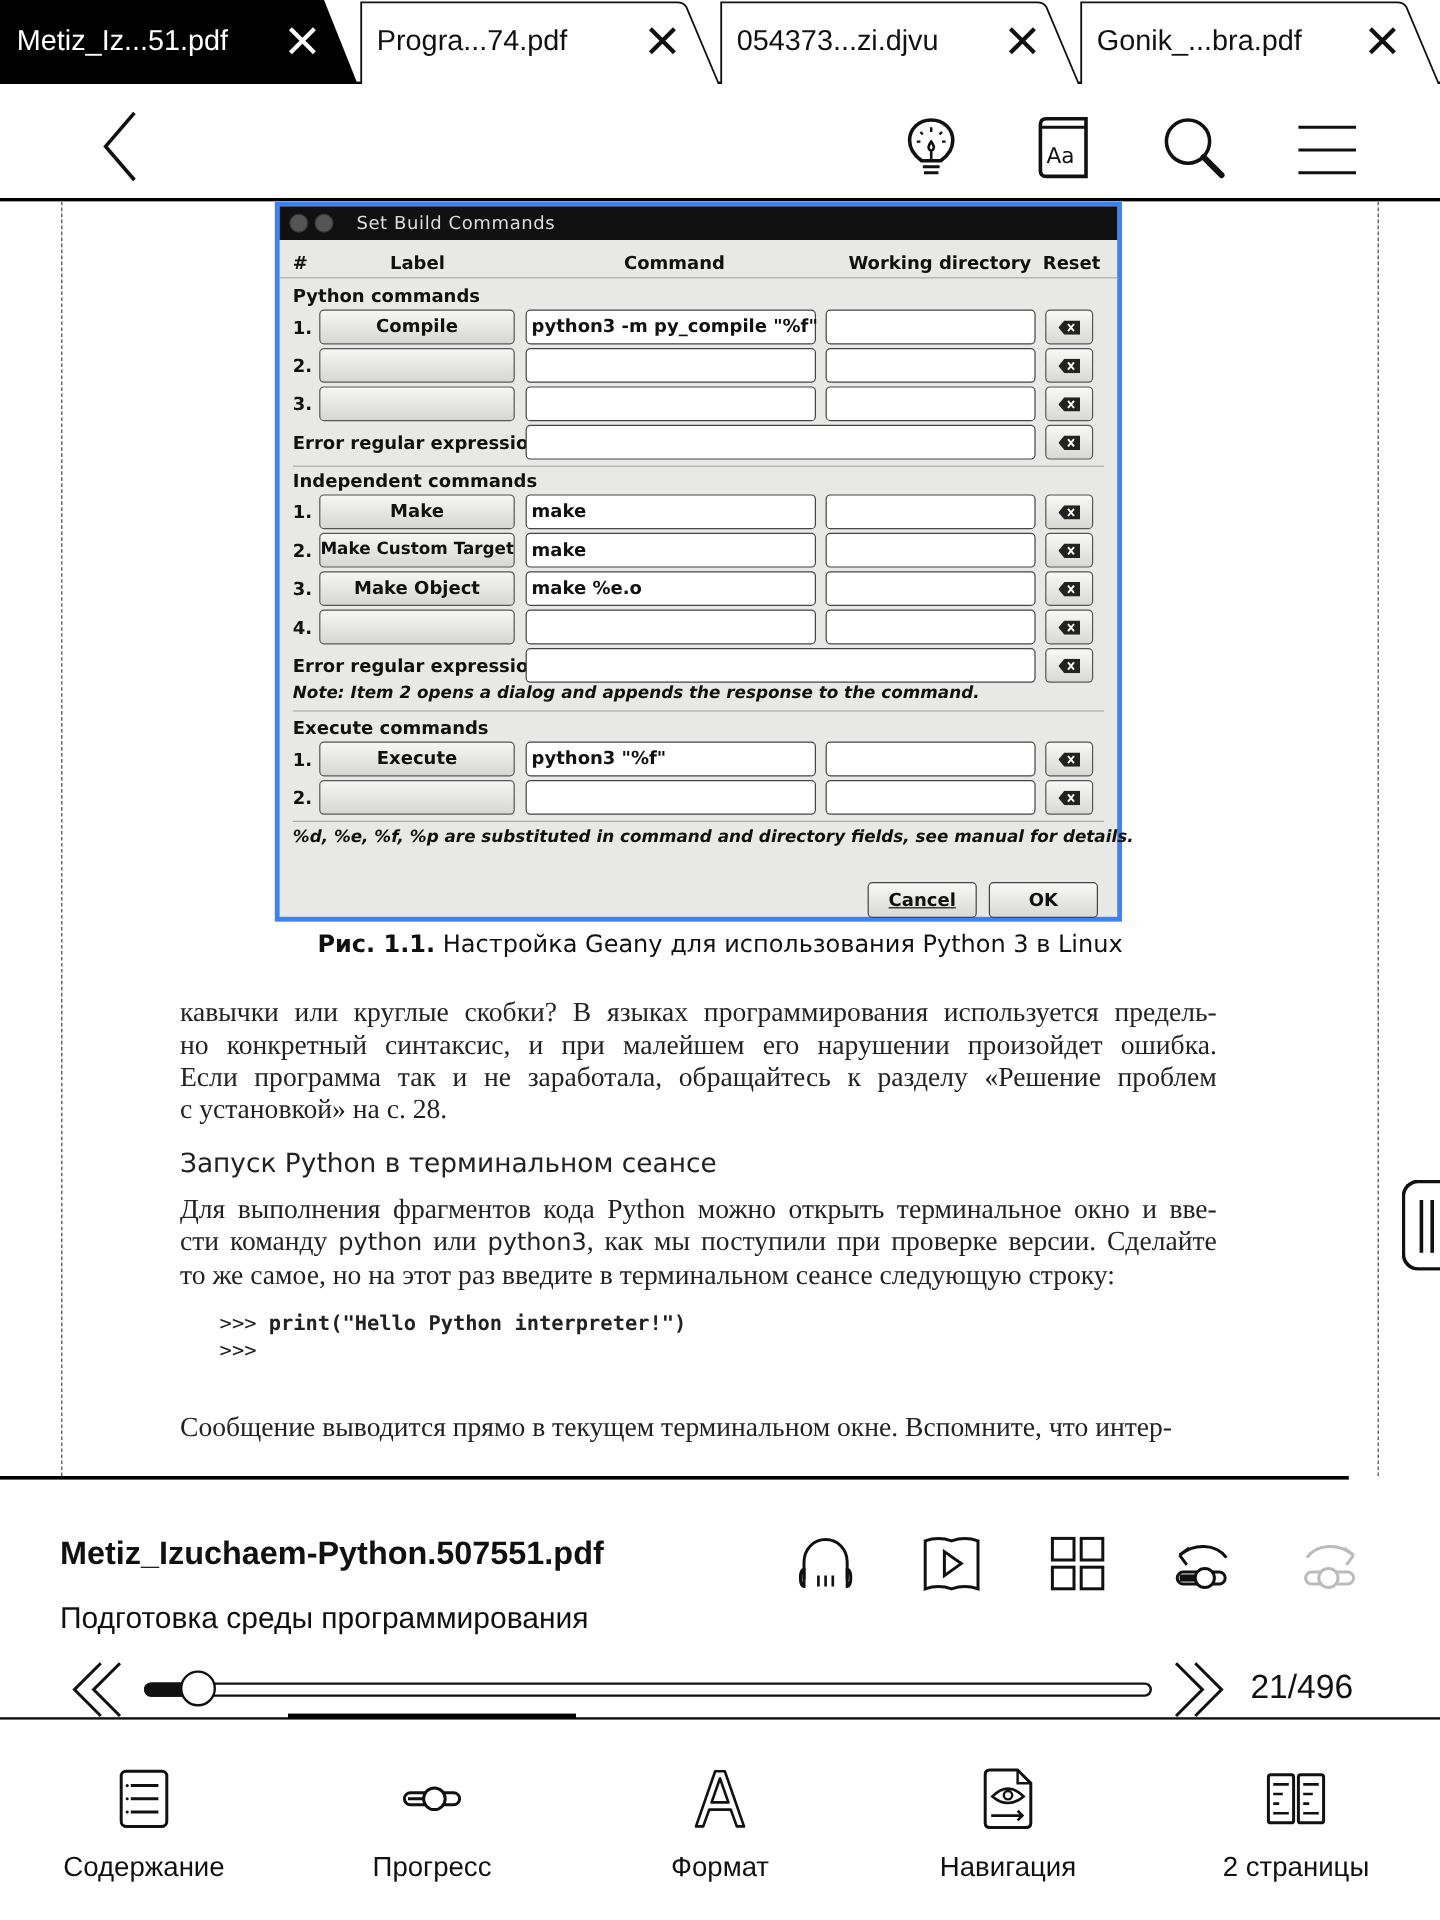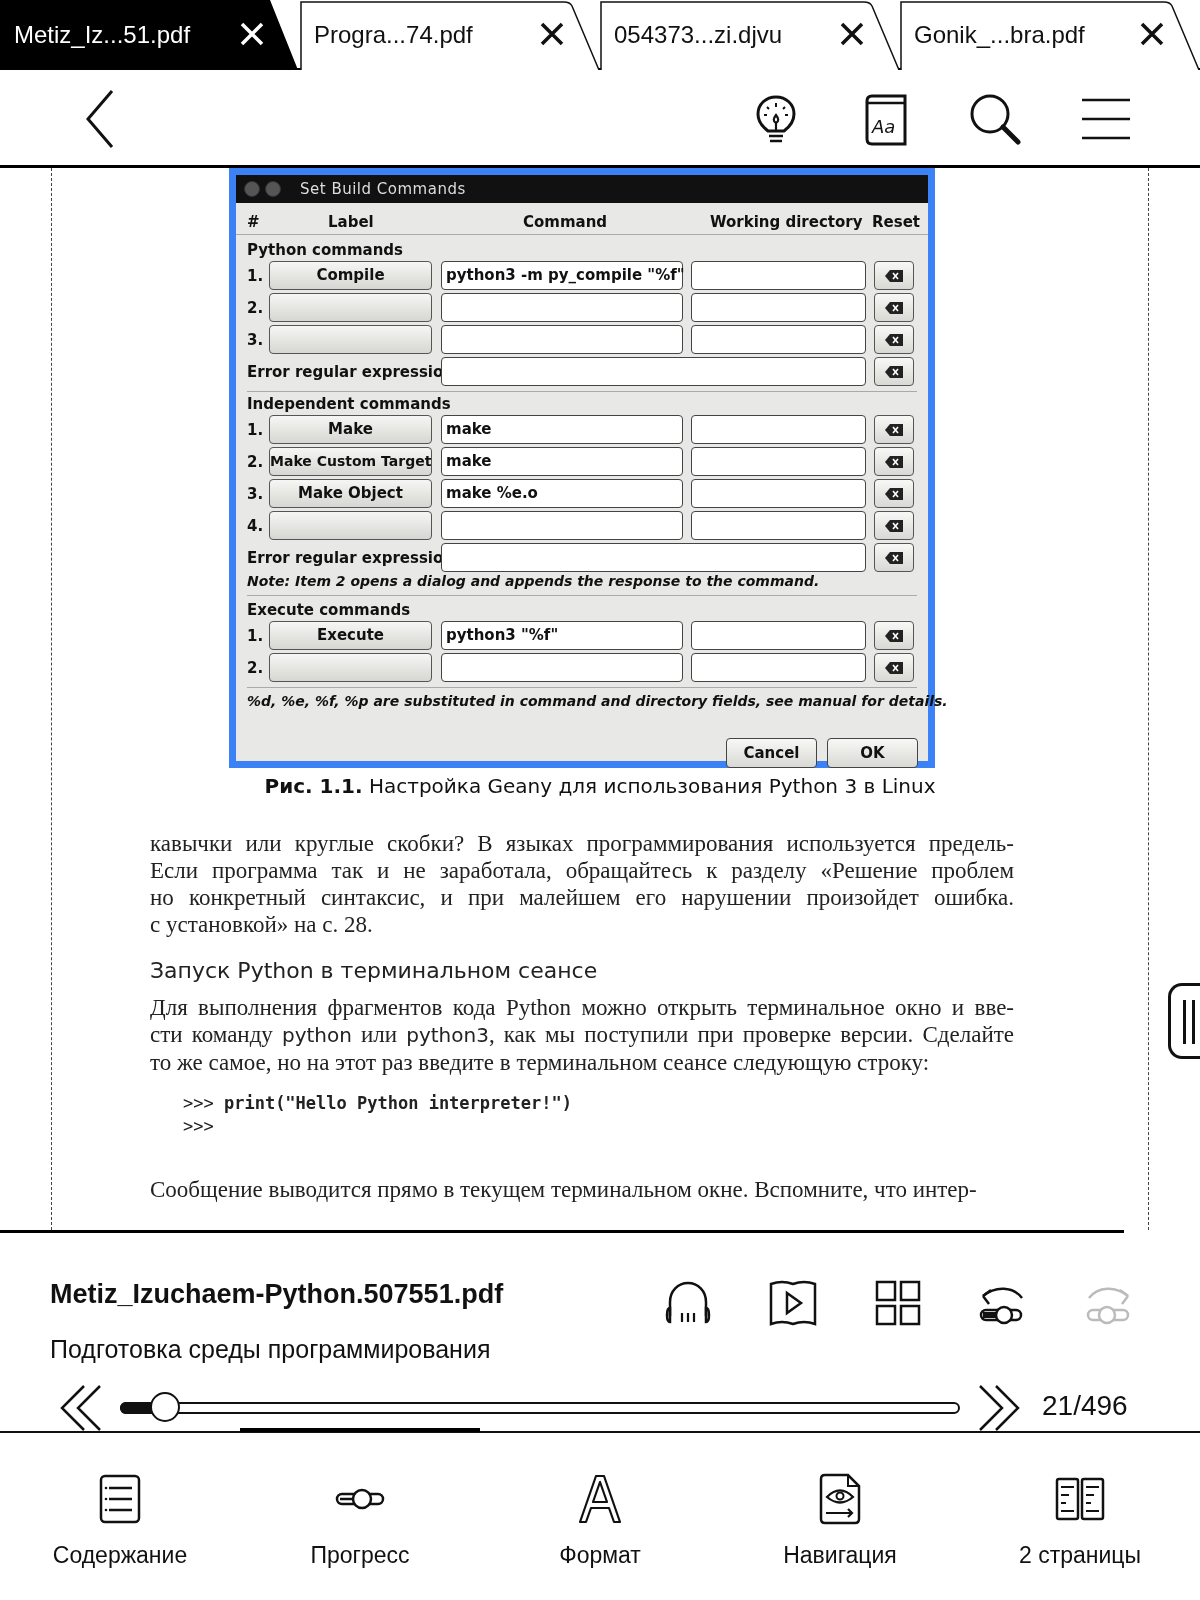--- a/index.html
+++ b/index.html
@@ -9,30 +9,30 @@
   
   .tabbar { position: absolute; left: 0; top: 0; width: 1200px; height: 70px; background: #fff; border-bottom: 2px solid #000; }
   .tab { position: absolute; top: 0; height: 70px; display: flex; align-items: center; }
   .tab .shape { position: absolute; inset: 0; }
   .tab .label { position: relative; font-size: 24px; padding-left: 14px; white-space: nowrap; }
   .tab .close { position: absolute; top: 16px; width: 36px; height: 36px; }
   .tab.active .label { color: #fff; }
 
   
   .toolbar { position: absolute; left: 0; top: 70px; width: 1200px; height: 98px; border-bottom: 3px solid #000; background: #fff; }
-  .tb-icon { position: absolute; display: flex; align-items: center; justify-content: center; font-style: italic; }
+  .tb-icon { position: absolute; display: flex; align-items: flex-end; justify-content: center; }
 
   
   .page { position: absolute; left: 0; top: 168px; width: 1200px; height: 1062px; overflow: hidden; background: #fff; }
   .dash-l, .dash-r { position: absolute; top: 0; bottom: 0; width: 0; border-left: 1.5px dashed #444; }
   .dash-l { left: 51px; }
   .dash-r { left: 1148px; }
 
   
-  .dialog { position: absolute; left: 229px; top: 0; width: 706px; height: 600px; background: #e8e8e6; border: 7px solid #3b82f6; font-family: "DejaVu Sans", sans-serif; font-size: 15px; color: #111; }
+  .dialog { position: absolute; left: 229px; top: 0; width: 706px; height: 600px; background: #e8e8e6; border: 4px solid #3b82f6; font-family: "DejaVu Sans", sans-serif; font-size: 15px; color: #111; }
   .dlg-title { height: 28px; background: #111; display: flex; align-items: center; padding-left: 8px; }
   .dlg-btn-circ { width: 16px; height: 16px; border-radius: 50%; background: #555; margin-right: 5px; border: 1px solid #333; }
   .dlg-title-text { color: #ddd; font-size: 15px; margin-left: 14px; letter-spacing: 0.5px; }
   .dlg-head { position: absolute; top: 34px; left: 0; right: 0; height: 26px; border-bottom: 1px solid #aaa; font-weight: bold; font-size: 15px; }
   .dlg-head span { position: absolute; top: 4px; }
   .sec-title { position: absolute; left: 11px; font-weight: bold; font-size: 15px; }
   .row { position: absolute; left: 0; right: 0; height: 30px; }
   .row .num { position: absolute; left: 11px; top: 6px; font-weight: bold; font-size: 15px; }
   .row .lbl-btn { position: absolute; left: 33px; top: 0; width: 163px; height: 29px; border: 1px solid #555; border-radius: 4px; background: linear-gradient(#f6f6f4, #d6d6d2); font-weight: bold; font-size: 15px; text-align: center; line-height: 27px; white-space: nowrap; overflow: hidden; }
   .row .cmd { position: absolute; left: 205px; top: 0; width: 242px; height: 29px; border: 1px solid #444; border-radius: 4px; background: #fff; font-size: 15px; line-height: 27px; padding-left: 4px; font-weight: bold; white-space: nowrap; }
@@ -302,33 +302,33 @@
       <span class="reset">
           <svg width="18" height="12" viewBox="0 0 18 12">
             <path d="M5 0 H18 V12 H5 L0 6 Z" fill="#222"></path>
             <path d="M8 3 L13 9 M13 3 L8 9" stroke="#fff" stroke-width="1.6"></path>
           </svg>
         </span>
     </div>
     <div class="sep" style="top:512px"></div>
     <div class="note" style="top:518px">%d, %e, %f, %p are substituted in command and directory fields, see manual for details.</div>
 
-    <div class="dlg-action" style="left:490px;width:91px;">Cancel</div>
+    <div class="dlg-action" style="left:490px;width:91px;text-decoration:underline;">Cancel</div>
     <div class="dlg-action" style="left:591px;width:91px;">OK</div>
   </div>
 
   <div class="caption">
     <b>Рис. 1.1.</b>
     <span>Настройка Geany для использования Python 3 в Linux</span>
   </div>
 
   <div class="para" style="top:662px">
     <span class="ln">кавычки или круглые скобки? В языках программирования используется предель-</span>
+    <span class="ln">но конкретный синтаксис, и при малейшем его нарушении произойдет ошибка.</span>
     <span class="ln">Если программа так и не заработала, обращайтесь к разделу «Решение проблем</span>
-    <span class="ln">но конкретный синтаксис, и при малейшем его нарушении произойдет ошибка.</span>
     <span class="ln last">с установкой» на с. 28.</span>
   </div>
 
   <div class="heading">Запуск Python в терминальном сеансе</div>
 
   <div class="para" style="top:826px">
     <span class="ln">Для выполнения фрагментов кода Python можно открыть терминальное окно и вве-</span>
     <span class="ln"><span>сти команду </span><span class="inline-code">python</span><span> или </span><span class="inline-code">python3</span><span>, как мы поступили при проверке версии. Сделайте</span></span>
     <span class="ln last">то же самое, но на этот раз введите в терминальном сеансе следующую строку:</span>
   </div>

